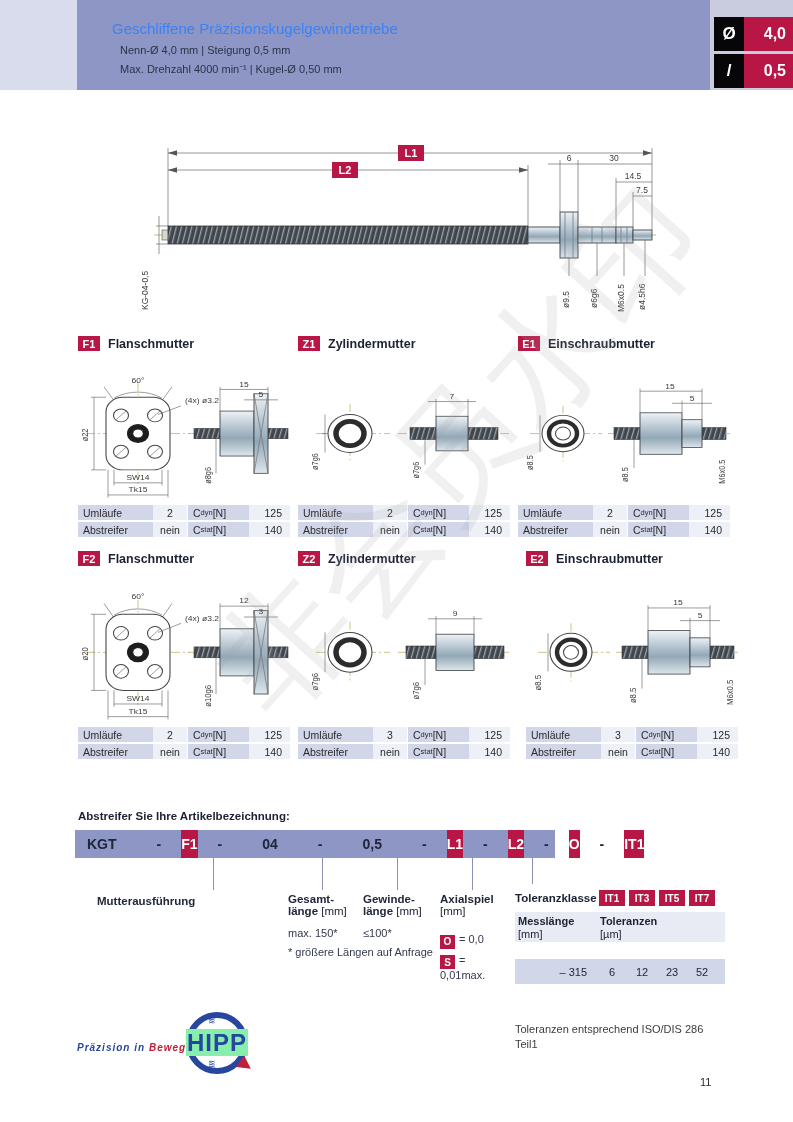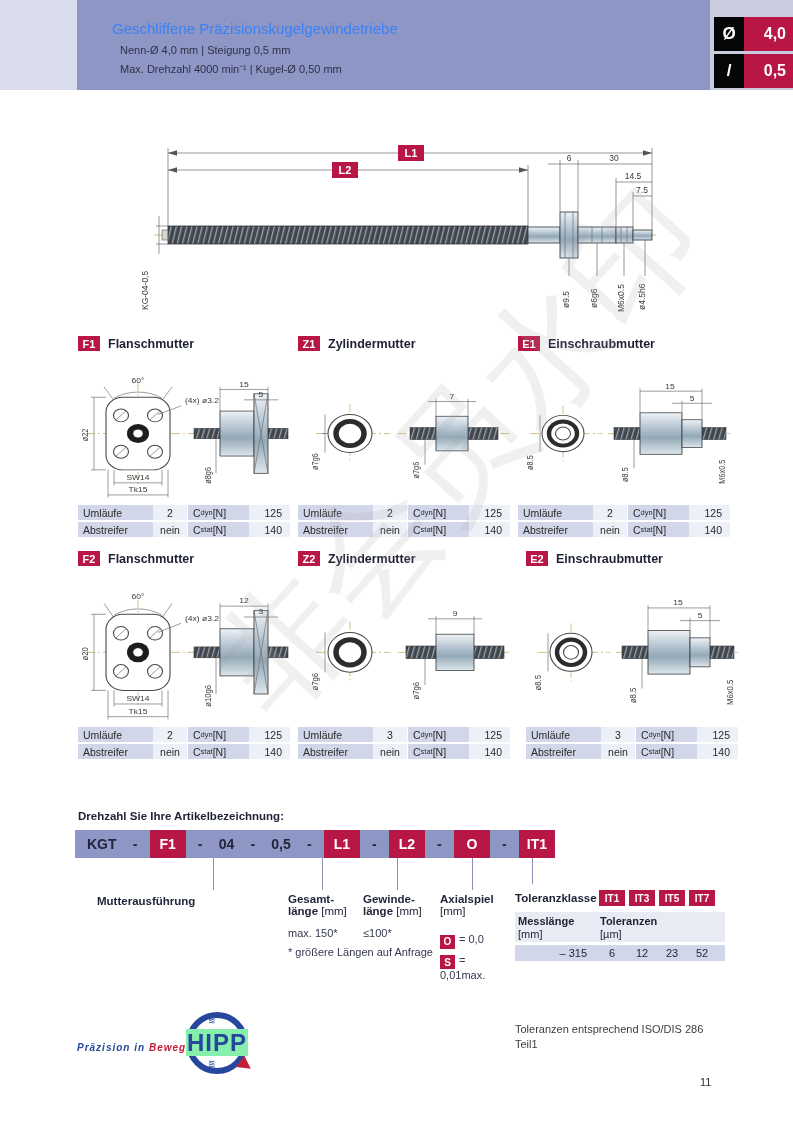--- a/index.html
+++ b/index.html
@@ -39,39 +39,39 @@
   .pc{display:flex;align-items:center;height:100%}
   .c-l{width:70px;background:#d2d6e9;padding-left:5px}
   .c-v{width:34px;background:#eef0f8;justify-content:center}
   .c-l2{width:56px;background:#d2d6e9;padding-left:5px;margin-left:1px}
   .c-v2{flex:1;background:#eef0f8;justify-content:flex-end;padding-right:8px}
   .ptable sub{font-size:7.5px}
   
   .order-head{position:absolute;left:78px;top:810px;font-size:11.5px;font-weight:bold;color:#1c2133}
   .order-bar{position:absolute;left:75px;top:830px;width:480px;height:28px;background:#8d96c5;
              display:flex;align-items:center;justify-content:space-between;font-size:14px;font-weight:bold;color:#20253a}
-  .order-bar .txt{padding:0 4px}
+  .order-bar .txt{padding:0 20px}
   .order-bar .txt:first-child{padding-left:12px}
   .obadge{background:#b81746;color:#fff;width:36px;height:28px;display:flex;align-items:center;justify-content:center}
   .leader{position:absolute;width:1px;height:32px;background:#8b90b5;top:858px}
   
   .det{position:absolute;font-size:11.5px;color:#22273c}
   .det b{font-weight:bold}
   .det .u{font-weight:normal}
   .note{font-size:11px;color:#33384e;margin-top:10px}
   .mini-badge{background:#b81746;color:#fff;font-weight:bold;font-size:10px;width:15px;height:14px;
               display:inline-flex;align-items:center;justify-content:center;margin-right:4px;vertical-align:-2px}
   .tol{position:absolute;left:515px;top:890px;width:210px;font-size:11.5px}
   .tol-title-row{display:grid;grid-template-columns:82px 30px 30px 30px 30px;align-items:center;margin-bottom:6px}
   .it-badge{background:#b81746;color:#fff;font-weight:bold;font-size:10px;width:26px;height:16px;
             display:flex;align-items:center;justify-content:center;justify-self:center}
   .tol-head{display:grid;grid-template-columns:82px 120px;background:#e9ebf4;padding:3px 0 2px 3px;
             font-size:11px;line-height:1.15}
-  .tol-data{display:grid;grid-template-columns:82px 30px 30px 30px 30px;background:#d2d6e9;height:16px;
-            align-items:center;font-size:11px;margin-top:3px}
+  .tol-data{display:grid;grid-template-columns:82px 30px 30px 30px 30px;background:#d2d6e9;height:25px;
+            align-items:center;font-size:11px;margin-top:17px}
   .tol-data .r{text-align:right;padding-right:10px}
   .tol-data .c{text-align:center}
   
   .tagline{position:absolute;left:77px;top:1042px;font-size:10px;font-weight:bold;font-style:italic;letter-spacing:1px}
   .tag-blue{color:#27479e}
   .tag-red{color:#c0203a}
   .logo{position:absolute;left:186px;top:1012px;width:62px;height:62px}
   .logo-circle{position:absolute;inset:0;border:6px solid #27479e;border-radius:50%}
   .logo-text{position:absolute;left:-6px;top:18px;width:74px;text-align:center;background:transparent;
              font-size:24px;font-weight:bold;color:#27479e;letter-spacing:1px;line-height:26px}
@@ -610,21 +610,21 @@
       <div class="pc c-l2">
           <span>C</span>
           <sub>stat</sub>
           <span> [N]</span>
         </div>
       <div class="pc c-v2">140</div>
     </div>
   </div>
 </div>
 
-<div class="order-head">Drehzahl Sie Ihre Artikelbezeichnung:</div>
+<div class="order-head">Abstreifer Sie Ihre Artikelbezeichnung:</div>
 <div class="order-bar">
   <span class="txt">KGT</span>
   <span class="txt">-</span>
   <span class="obadge">F1</span>
   <span class="txt">-</span>
   <span class="txt">04</span>
   <span class="txt">-</span>
   <span class="txt">0,5</span>
   <span class="txt">-</span>
   <span class="obadge">L1</span>

